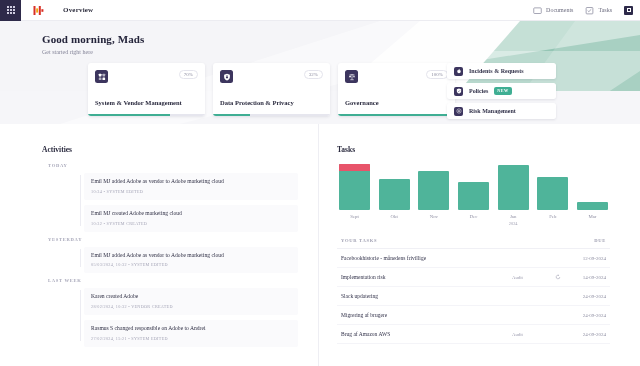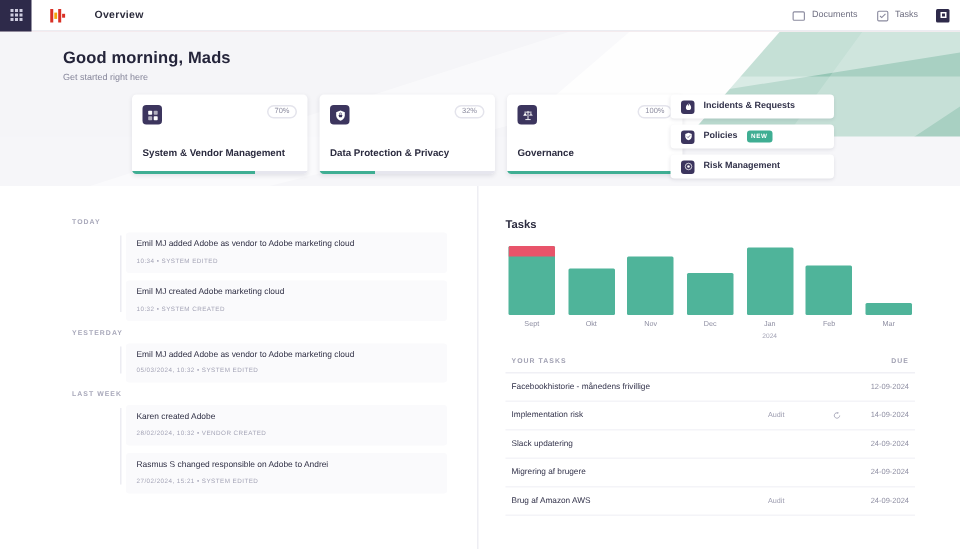--- a/index.html
+++ b/index.html
@@ -2,21 +2,21 @@
 <html><head>
 <meta charset="utf-8">
 <style>
   * { box-sizing: border-box; margin: 0; padding: 0; }
   html, body {
     width: 640px; height: 366px;
     font-family: "Liberation Sans", sans-serif;
     background: #ffffff;
     overflow: hidden;
   }
-  .app { position: relative; width: 640px; height: 366px; background:#fca5a5; }
+  .app { position: relative; width: 640px; height: 366px; background:#fca5a5;font-family:Liberation Serif, serif; }
 
   
   .topbar {
     position: relative; height: 21px; width: 100%;
     background: #ffffff; display: flex; align-items: center;
     border-bottom: 1px solid #ececf1; z-index: 40;
   }
   .grid-btn {
     width: 21px; height: 21px; background: #2e2a4a;
     display: flex; align-items: center; justify-content: center; flex: 0 0 auto;
@@ -273,20 +273,21 @@
           <circle cx="5" cy="5" r="1.4" fill="#fff"></circle>
         </svg>
       </span>
       <span class="qlabel">Risk Management</span>
     </div>
   </div>
 
   <div class="body">
 
     <div class="col-left">
+      <div class="sec-title">Activities</div>
 
       <div class="daygroup">
         <div class="daylabel">TODAY</div>
         <div class="act-wrap">
           <div class="act">
             <div class="act-text">Emil MJ added Adobe as vendor to Adobe marketing cloud</div>
             <div class="act-meta">10:34  •  SYSTEM EDITED</div>
           </div>
           <div class="act">
             <div class="act-text">Emil MJ created Adobe marketing cloud</div>

